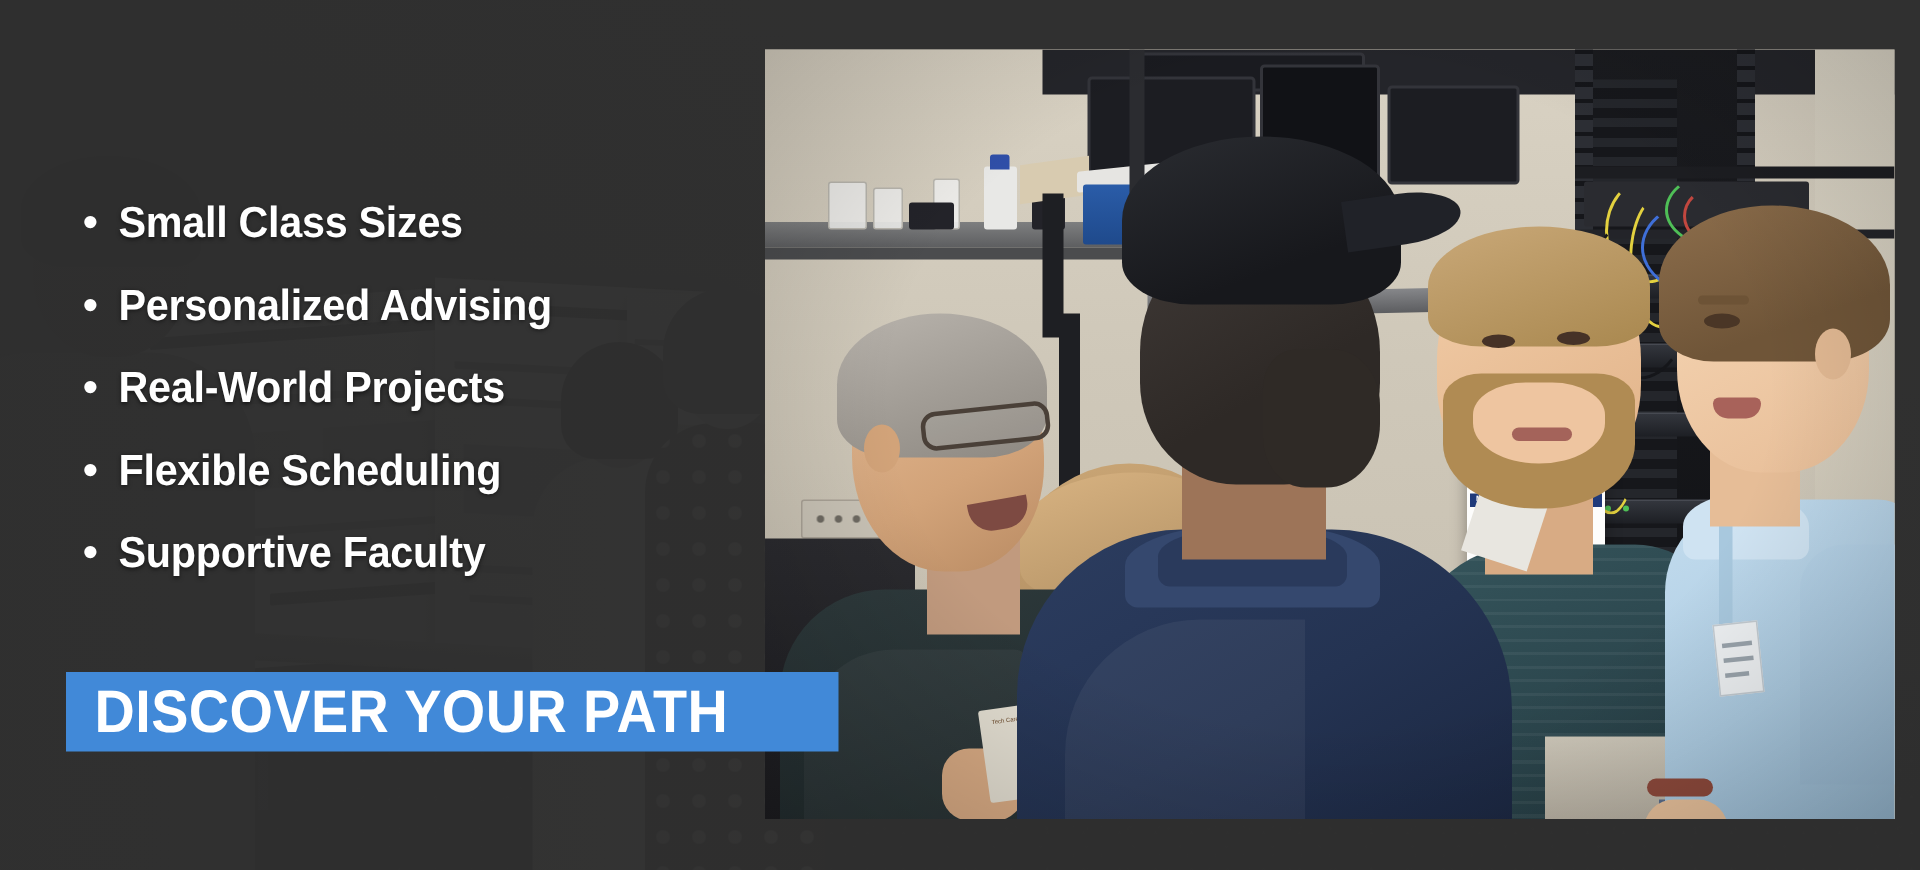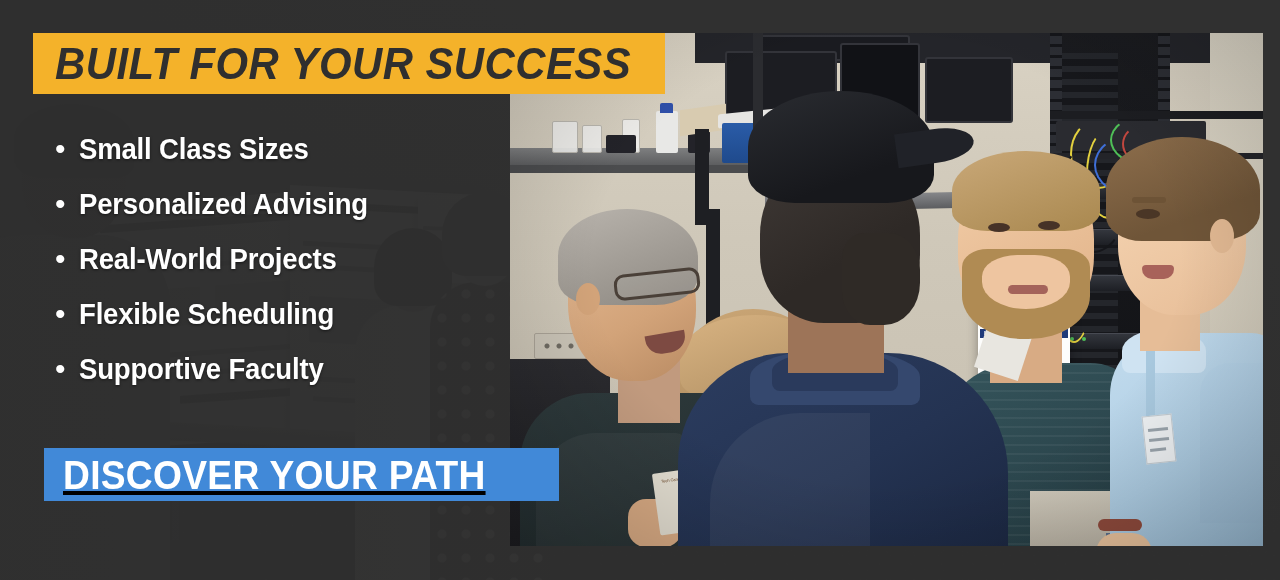--- a/index.html
+++ b/index.html
@@ -144,21 +144,20 @@
   }
 
   
   #cta-banner {
     position:absolute; left:44px; top:448px;
     width:515px; height:53px;
     background:#4189D8;
     display:flex; align-items:center;
     padding-left:19px;
     z-index:45;
-    text-decoration:underline;
   }
   #cta-text {
     font-family:"Liberation Sans", sans-serif;
     font-weight:bold;
     font-size:40px; line-height:1;
     color:#ffffff;
     letter-spacing:.3px;
     transform:scaleX(.93);
     transform-origin:left center;
     white-space:nowrap;
@@ -633,23 +632,20 @@
       <div class="bg-person" id="bgw2-body">
           <span class="polka"></span>
         </div>
       <div class="bg-head" id="bgw2-head"></div>
       <div class="bg-head" id="bgw2-hair"></div>
     </div>
     <div class="bg-veil"></div>
     <div class="bg-veil2"></div>
   </div>
 
-  <div id="headline-banner">
-    <span id="headline-text">BUILT FOR YOUR SUCCESS</span>
-  </div>
 
   <ul id="bullet-list">
     <li class="bullet-item">
       <span class="bullet-dot">•</span>
       <span class="bullet-label">Small Class Sizes</span>
     </li>
     <li class="bullet-item">
       <span class="bullet-dot">•</span>
       <span class="bullet-label">Personalized Advising</span>
     </li>

